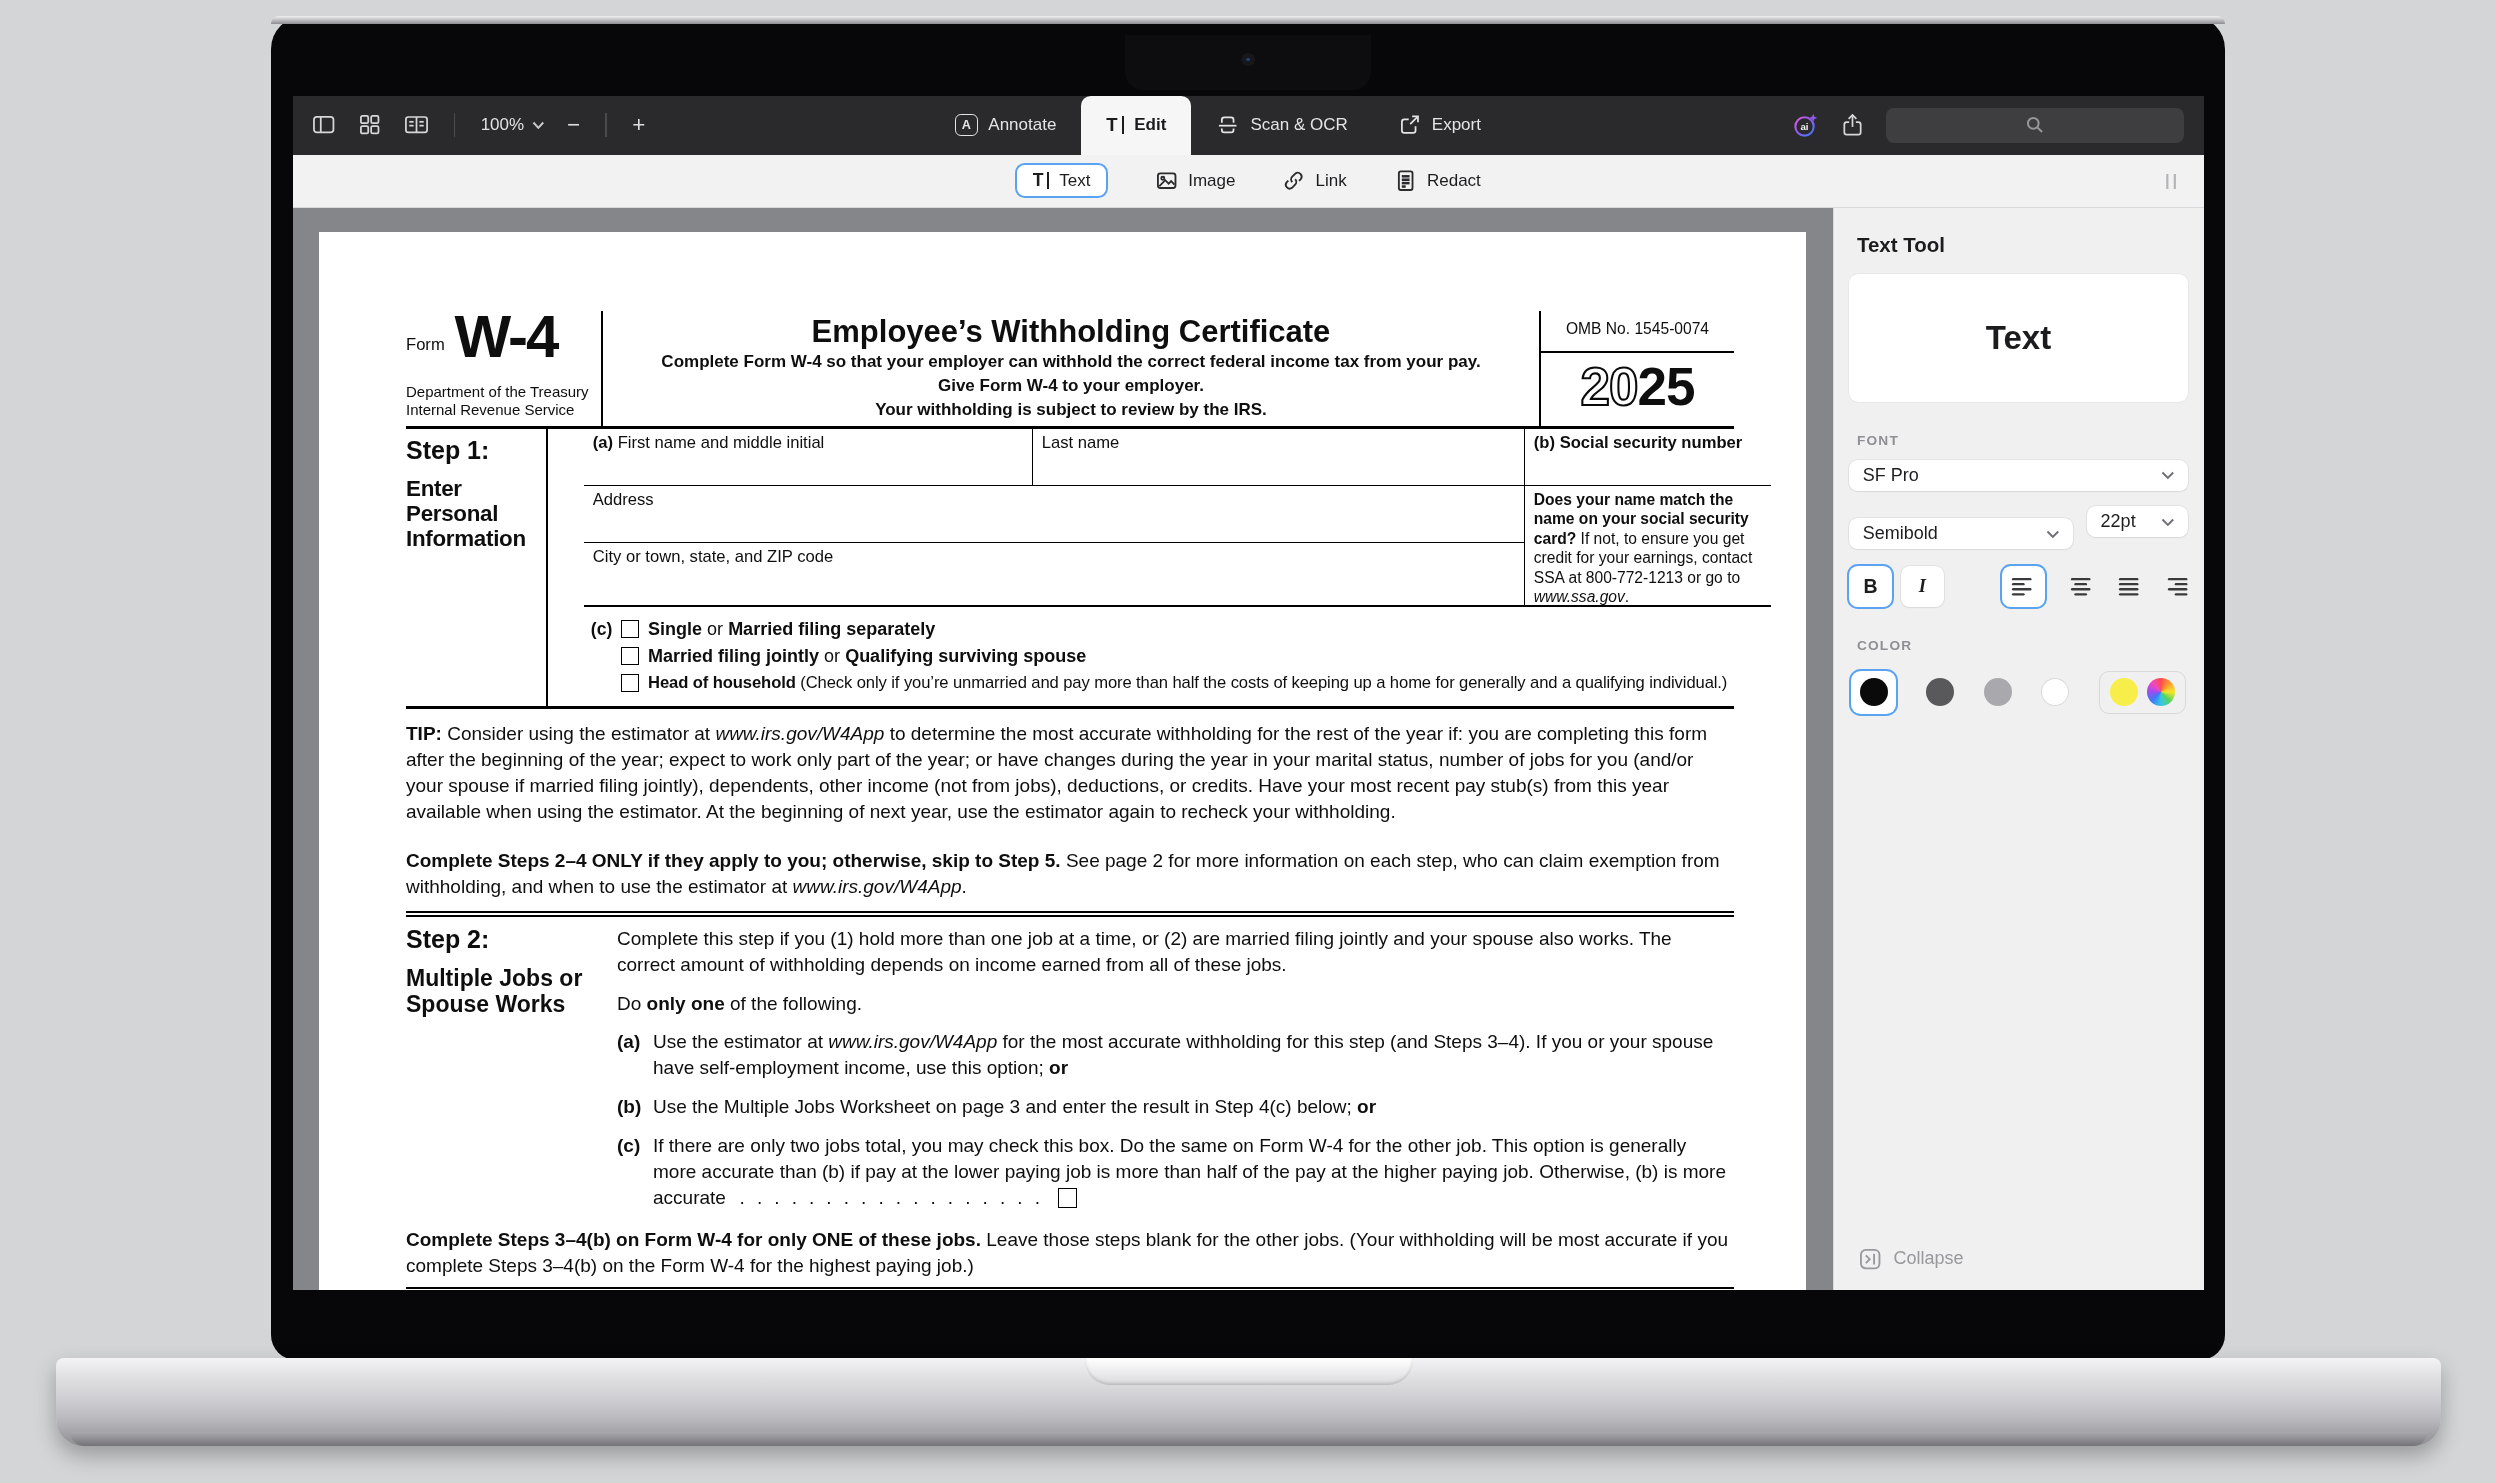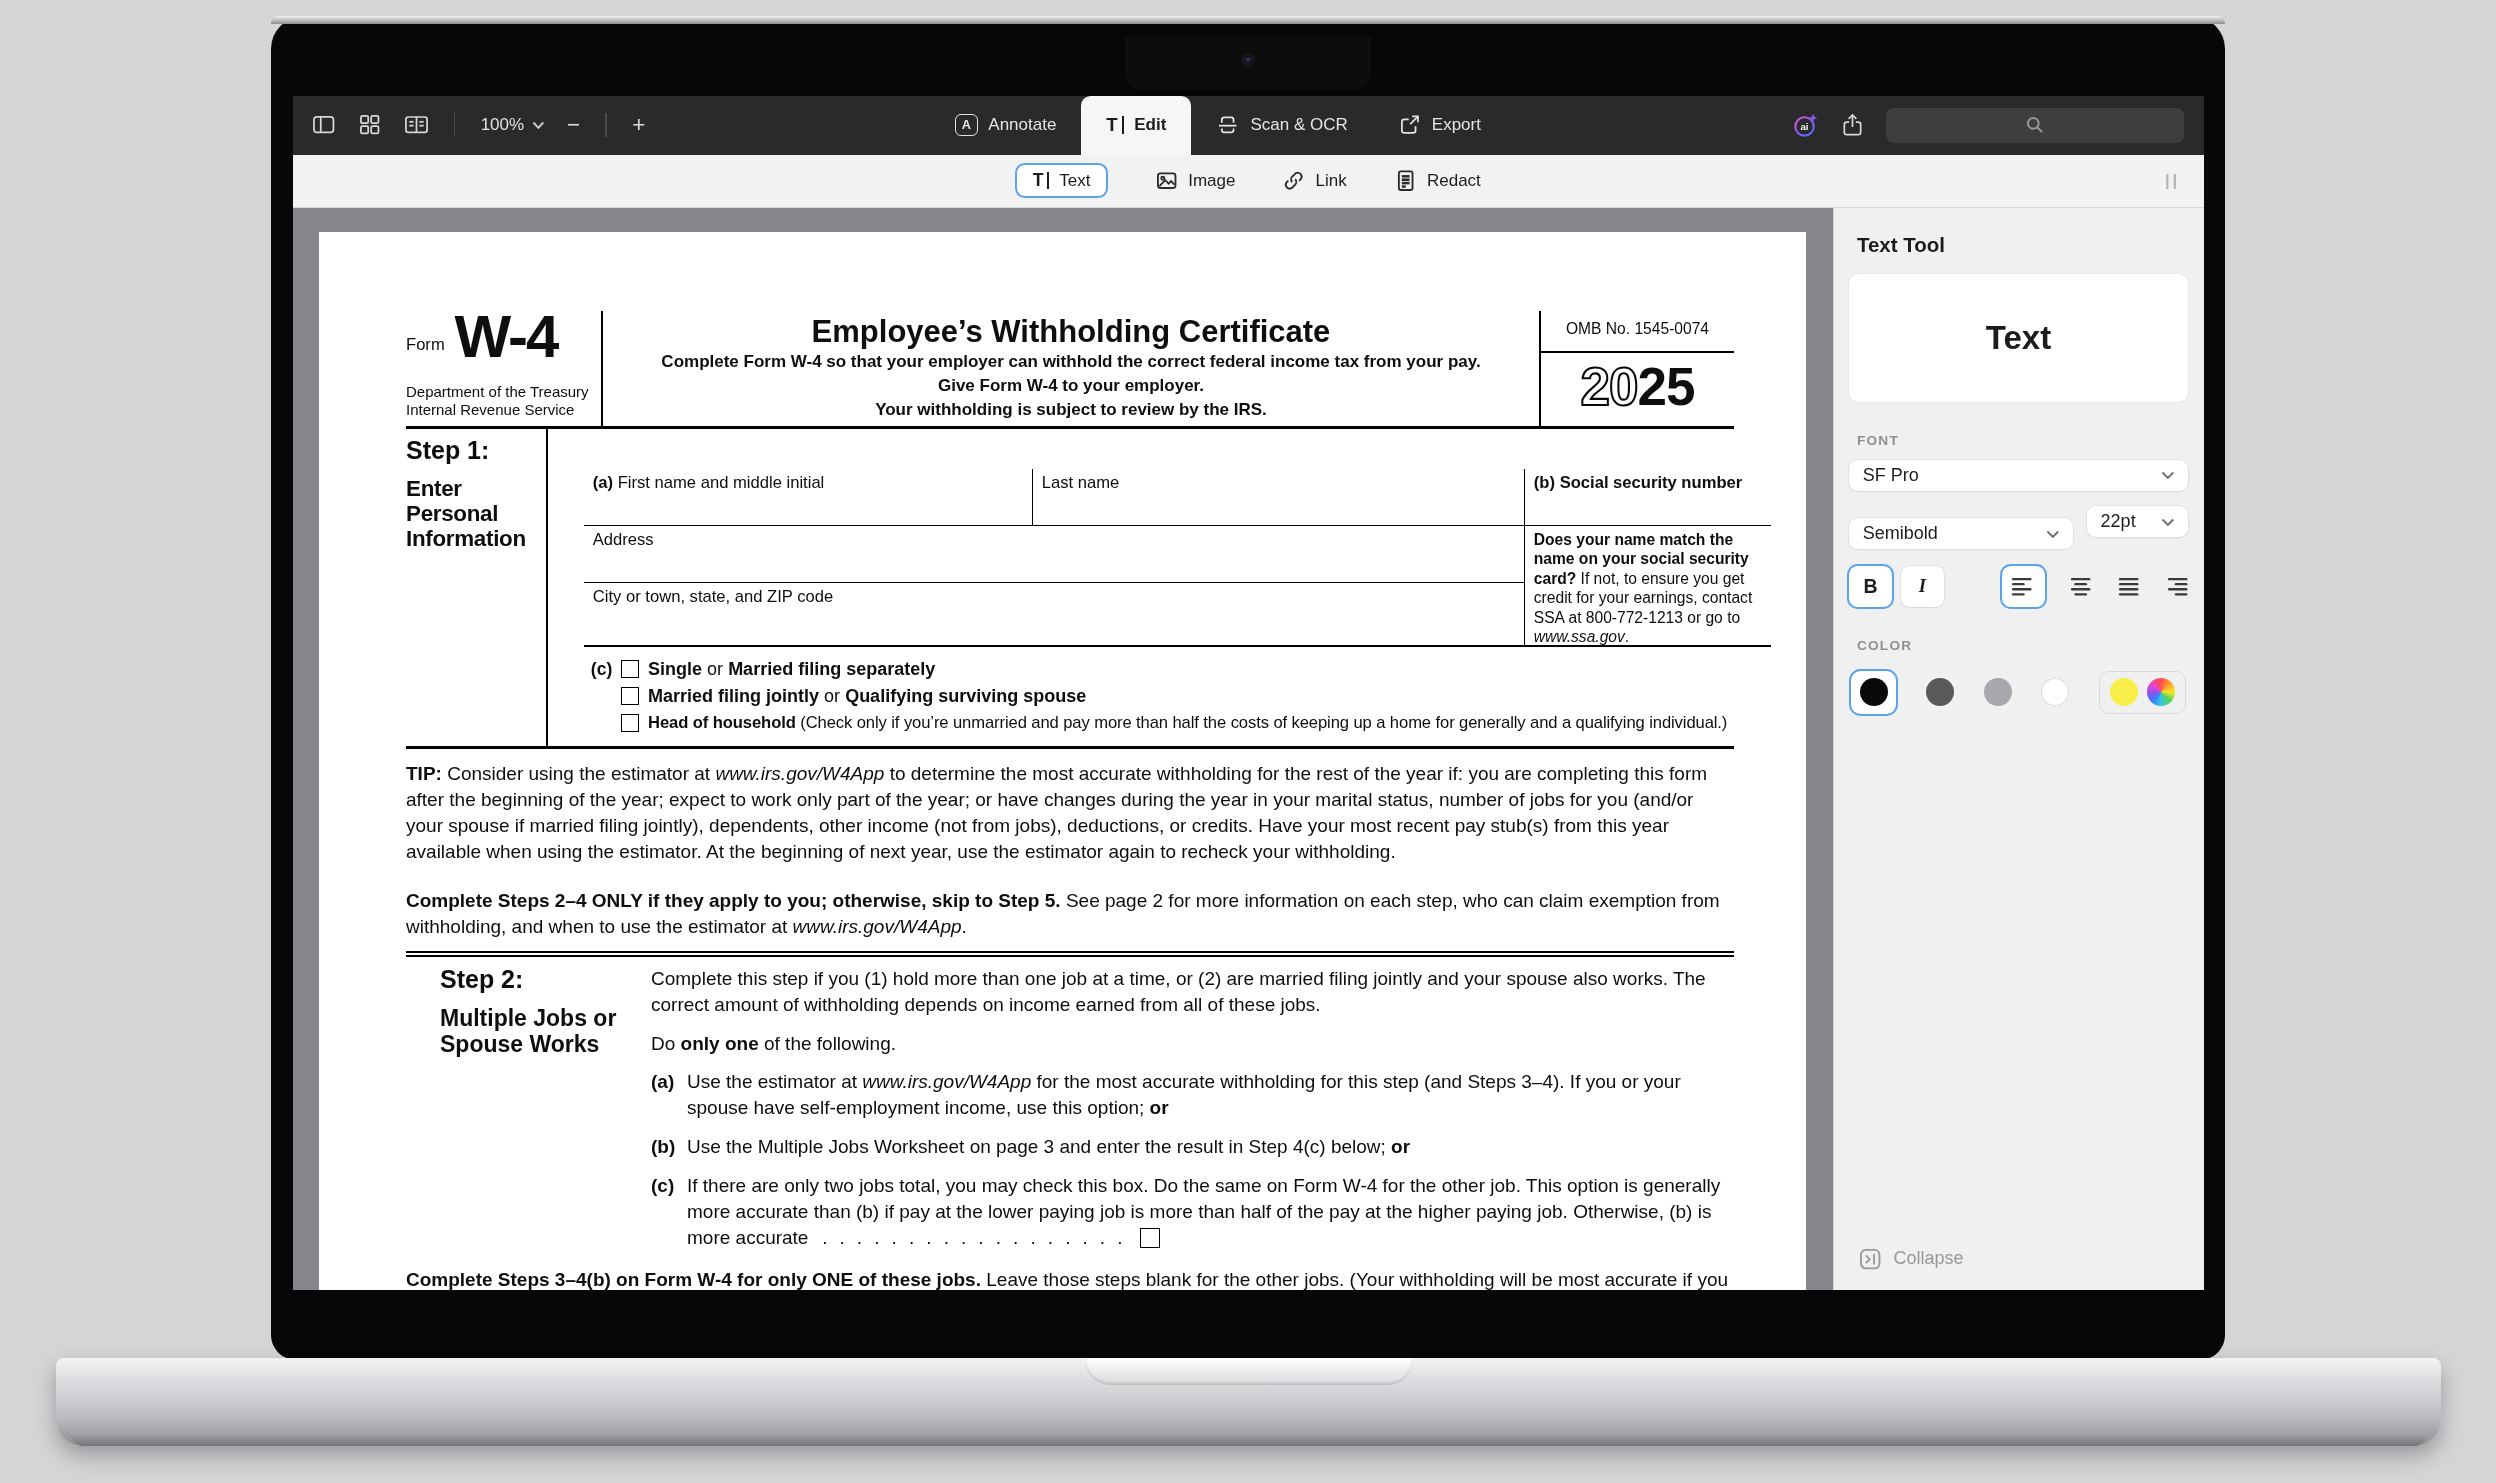--- a/index.html
+++ b/index.html
@@ -87,41 +87,41 @@
   .fh-right{ width:193px; display:flex; flex-direction:column; }
   .omb{ font-size:15.6px; text-align:center; padding:4.9px 0 8.8px; border-bottom:2.4px solid #000; }
   .year{ text-align:center; font-size:53px; line-height:1; padding-top:7.8px; letter-spacing:-1px; }
   .y-out{ color:#fff; -webkit-text-stroke:2.1px #0a0a0a; font-weight:700; }
   .y-bold{ font-weight:800; }
 
   .s1{ display:flex; border-bottom:3.4px solid #000;gap:36px; }
   .s1-left{ width:142px; border-right:2px solid #000; padding-top:7.8px; flex:none; }
   .s-head{ font-size:25px; font-weight:700; }
   .s1 .s-sub{ font-size:22.4px; font-weight:700; line-height:25px; margin-top:13.7px; letter-spacing:-0.3px; }
-  .s1-right{ flex:1;margin-top:40px; }
+  .s1-right{ flex:1; }
   .grid1{ display:grid; grid-template-columns:449px 492px 246px; grid-template-rows:57px 57px 62px;
         border-bottom:2px solid #000; }
   .cell{ padding:2.9px 8.8px; font-size:16.6px; line-height:21.5px; }
   .c-a{ grid-area:1/1; border-right:1.5px solid #000; border-bottom:1.5px solid #000; }
   .c-ln{ grid-area:1/2; border-right:1.5px solid #000; border-bottom:1.5px solid #000; }
   .c-b{ grid-area:1/3; border-bottom:1.5px solid #000; font-weight:700; }
   .c-addr{ grid-area:2/1/3/3; border-right:1.5px solid #000; border-bottom:1.5px solid #000; }
   .c-note{ grid-area:2/3/4/4; font-size:15.6px; line-height:19.5px; padding:3.9px 3.9px 0 8.8px; }
   .c-city{ grid-area:3/1/4/3; border-right:1.5px solid #000; }
   .row-c{ display:flex; padding:8.8px 0 9.8px 6.8px; }
   .c-mk{ width:30px; font-size:17.6px; flex:none; }
   .opts{ flex:1; }
   .opt{ display:flex; align-items:center; height:27px; font-size:18px; }
   .opt .cbx{ width:18.5px; height:18.5px; border:1.8px solid #000; margin-right:8.8px; flex:none; background:#fff; }
   .opt-3{ font-size:16.6px; letter-spacing:-0.1px; }
 
   .tip{ margin-top:11.7px; }
   .s24{ margin-top:23px; }
   .rule{ margin-top:10.7px; height:6.3px; border-top:2px solid #000; border-bottom:2px solid #000; }
-  .s2{ display:flex; margin-top:6.8px;margin-left:34px; }
+  .s2{ display:flex; margin-top:6.8px; }
   .s2-left{ width:211px; flex:none; padding-top:2px; }
   .s2 .s-sub{ font-size:23px; font-weight:700; line-height:26px; margin-top:12.7px; }
   .s2-right{ flex:1; padding-top:2px; }
   .do-only{ margin-top:12.7px; }
   .item{ display:flex; margin-top:12.7px; }
   .item:first-of-type{ margin-top:12.7px; }
   .item .mk{ width:36px; flex:none; }
   .item p{ flex:1; }
   .dots{ margin-left:13.7px; word-spacing:6.8px; }
   .cbox{ display:inline-block; width:19.5px; height:19.5px; border:1.8px solid #000;

